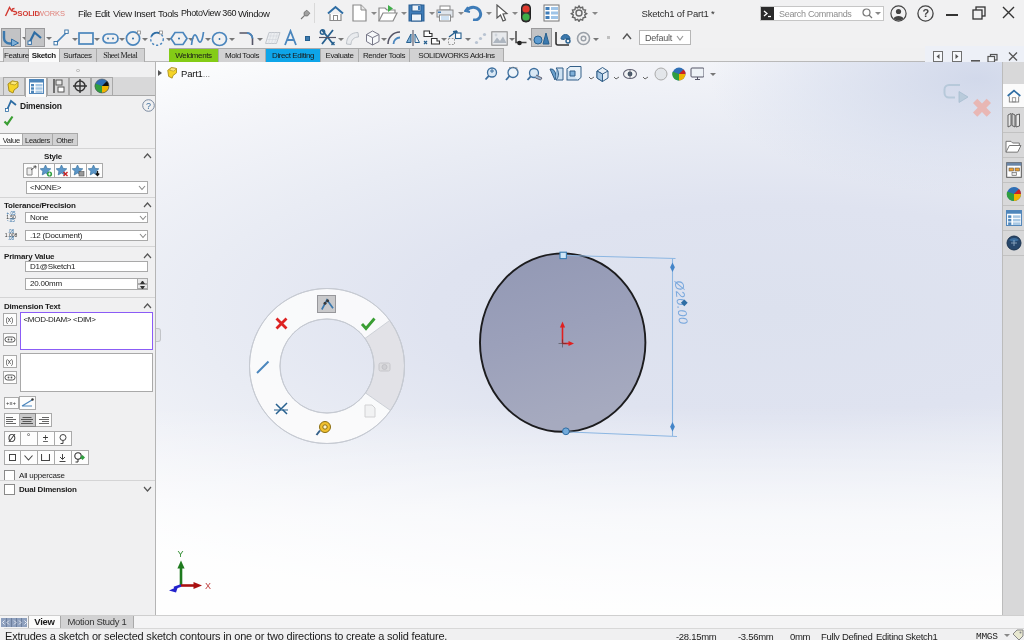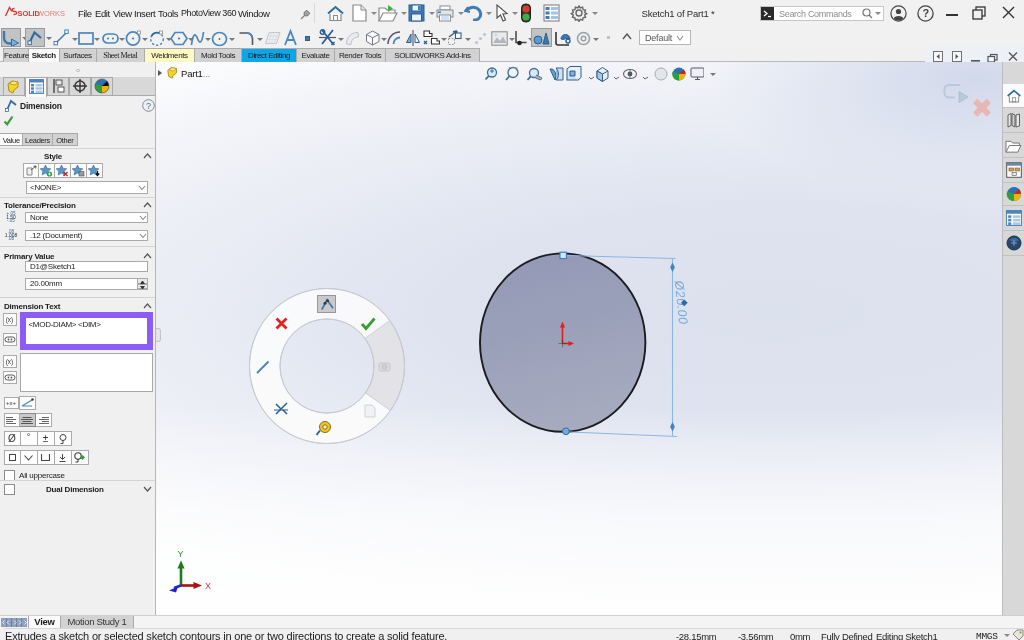--- a/index.html
+++ b/index.html
@@ -319,21 +319,21 @@
       <path d="M1 1 L4 5 L7 1" fill="none" stroke="#999" stroke-width="1.2"></path>
     </svg>
 </div>
 
 <div class="a" style="left:0;top:48px;width:1024px;height:14px;background:#f0f0f1;border-bottom:1px solid #b9b9b9;"></div>
 <div id="tabrow" class="a" style="left:3px;top:48px;height:14px;display:flex;font-size:8px;letter-spacing:-0.4px;line-height:14px;text-align:center;color:#1a1a1a;">
   <div style="width:26px;background:#d2d2d3;border:1px solid #ababab;border-bottom:none;">Features</div>
   <div style="width:30.5px;background:#fbfbfb;border:1px solid #ababab;border-left:none;border-bottom:none;font-weight:bold;">Sketch</div>
   <div style="width:37px;background:#d2d2d3;border:1px solid #ababab;border-left:none;border-bottom:none;">Surfaces</div>
   <div style="width:48.5px;background:#d2d2d3;border:1px solid #ababab;border-left:none;border-bottom:none;font-family:Liberation Serif, serif;">Sheet Metal</div>
-  <div style="width:50px;background:#fef9c3;border:1px solid #ababab;border-left:none;border-bottom:none;">Weldments</div>
+  <div style="width:50px;background:#84cc16;border:1px solid #ababab;border-left:none;border-bottom:none;margin-left:24px;">Weldments</div>
   <div style="width:47px;background:#d2d2d3;border:1px solid #ababab;border-left:none;border-bottom:none;">Mold Tools</div>
   <div style="width:55px;background:#0ea5e9;border:1px solid #ababab;border-left:none;border-bottom:none;">Direct Editing</div>
   <div style="width:38px;background:#d2d2d3;border:1px solid #ababab;border-left:none;border-bottom:none;">Evaluate</div>
   <div style="width:51px;background:#d2d2d3;border:1px solid #ababab;border-left:none;border-bottom:none;">Render Tools</div>
   <div style="width:94px;background:#d2d2d3;border:1px solid #ababab;border-left:none;border-bottom:none;">SOLIDWORKS Add-Ins</div>
 </div>
 
 <div class="a" style="left:925px;top:46px;width:99px;height:17px;background:#edf0f7;"></div>
 <svg class="a" style="left:933px;top:51px" width="86" height="12" viewBox="0 0 86 12">
   <rect x="0.5" y="0.5" width="9" height="10" fill="#f6f8fb" stroke="#707070"></rect>
@@ -483,21 +483,21 @@
       <path d="M1 5 L4.5 1 L8 5" fill="none" stroke="#555" stroke-width="1.2"></path>
     </svg>
   <div class="a" style="left:2.5px;top:251px;width:14px;height:13px;background:#fdfdfd;border:1px solid #aaa;font-size:6.5px;color:#333;text-align:center;line-height:11px;">(x)</div>
   <div class="a" style="left:2.5px;top:271px;width:14px;height:13px;background:#fdfdfd;border:1px solid #aaa;">
       <svg width="12" height="11" viewBox="0 0 12 11">
         <rect x="1" y="3" width="10" height="5" rx="2.5" fill="none" stroke="#555"></rect>
         <circle cx="4.5" cy="5.5" r="0.9" fill="#555"></circle>
         <circle cx="7.5" cy="5.5" r="0.9" fill="#555"></circle>
       </svg>
     </div>
-  <div class="a" style="left:19.5px;top:249.5px;width:133px;height:38px;background:#fff;border:6px solid #8b5cf6;font-size:8px;letter-spacing:-0.3px;padding:2px 0 0 3px;color:#222;">&lt;MOD-DIAM&gt; &lt;DIM&gt;</div>
+  <div class="a" style="left:19.5px;top:249.5px;width:133px;height:38px;background:#fff;border:1px solid #8b5cf6;font-size:8px;letter-spacing:-0.3px;padding:2px 0 0 3px;color:#222;">&lt;MOD-DIAM&gt; &lt;DIM&gt;</div>
   <div class="a" style="left:2.5px;top:292.5px;width:14px;height:13px;background:#fdfdfd;border:1px solid #aaa;font-size:6.5px;color:#333;text-align:center;line-height:11px;">(x)</div>
   <div class="a" style="left:2.5px;top:309px;width:14px;height:13px;background:#fdfdfd;border:1px solid #aaa;">
       <svg width="12" height="11" viewBox="0 0 12 11">
         <rect x="1" y="3" width="10" height="5" rx="2.5" fill="none" stroke="#555"></rect>
         <circle cx="4.5" cy="5.5" r="0.9" fill="#555"></circle>
         <circle cx="7.5" cy="5.5" r="0.9" fill="#555"></circle>
       </svg>
     </div>
   <div class="a" style="left:19.5px;top:290.5px;width:133px;height:39.5px;background:#fff;border:1px solid #a9a9a9;"></div>
 
@@ -562,21 +562,21 @@
           <circle cx="6" cy="5" r="3.2" fill="none" stroke="#333" stroke-width="1.1"></circle>
           <path d="M6 8 v3 h-2.5" fill="none" stroke="#333"></path>
           <path d="M10.5 4 l2.5 2.5 -2.5 2.5 -2.5 -2.5 z" fill="#2f9e3f"></path>
         </svg>
       </div>
   </div>
   <div class="a" style="left:3.5px;top:407.5px;width:11px;height:11px;background:#fff;border:1px solid #8a8a8a;"></div>
   <div class="a" style="left:19px;top:408.5px;font-size:8px;letter-spacing:-0.2px;">All uppercase</div>
   <div class="a" style="left:0;top:417.5px;width:155px;height:1px;background:#d4d4d5;"></div>
   <div class="a" style="left:3.5px;top:421.5px;width:11px;height:11px;background:#fff;border:1px solid #8a8a8a;"></div>
-  <div class="a" style="left:19px;top:422.5px;font-size:8px;letter-spacing:-0.2px;font-weight:bold;margin-left:27px;">Dual Dimension</div>
+  <div class="a" style="left:19px;top:422.5px;font-size:8px;letter-spacing:-0.2px;font-weight:bold;">Dual Dimension</div>
   <svg class="a" style="left:143px;top:423.5px" width="9" height="6" viewBox="0 0 9 6">
       <path d="M1 1 L4.5 5 L8 1" fill="none" stroke="#555" stroke-width="1.2"></path>
     </svg>
 </div>
 
 <div id="viewport" class="a" style="left:156px;top:62px;width:846px;height:554px;
   background:
    linear-gradient(180deg, rgba(255,255,255,0) 0%, rgba(255,255,255,0) 62%, rgba(255,255,255,0.6) 82%, rgba(255,255,255,0.75) 100%),
    radial-gradient(42% 28% at 97% 3%, rgba(204,212,232,0.85) 0%, rgba(214,221,238,0.5) 45%, rgba(230,234,245,0) 75%),
    radial-gradient(115% 55% at 73% 45%, #dce1ee 0%, #dfe3f0 35%, #e9ecf4 60%, #f4f5f9 85%, #fbfcfd 100%);">

